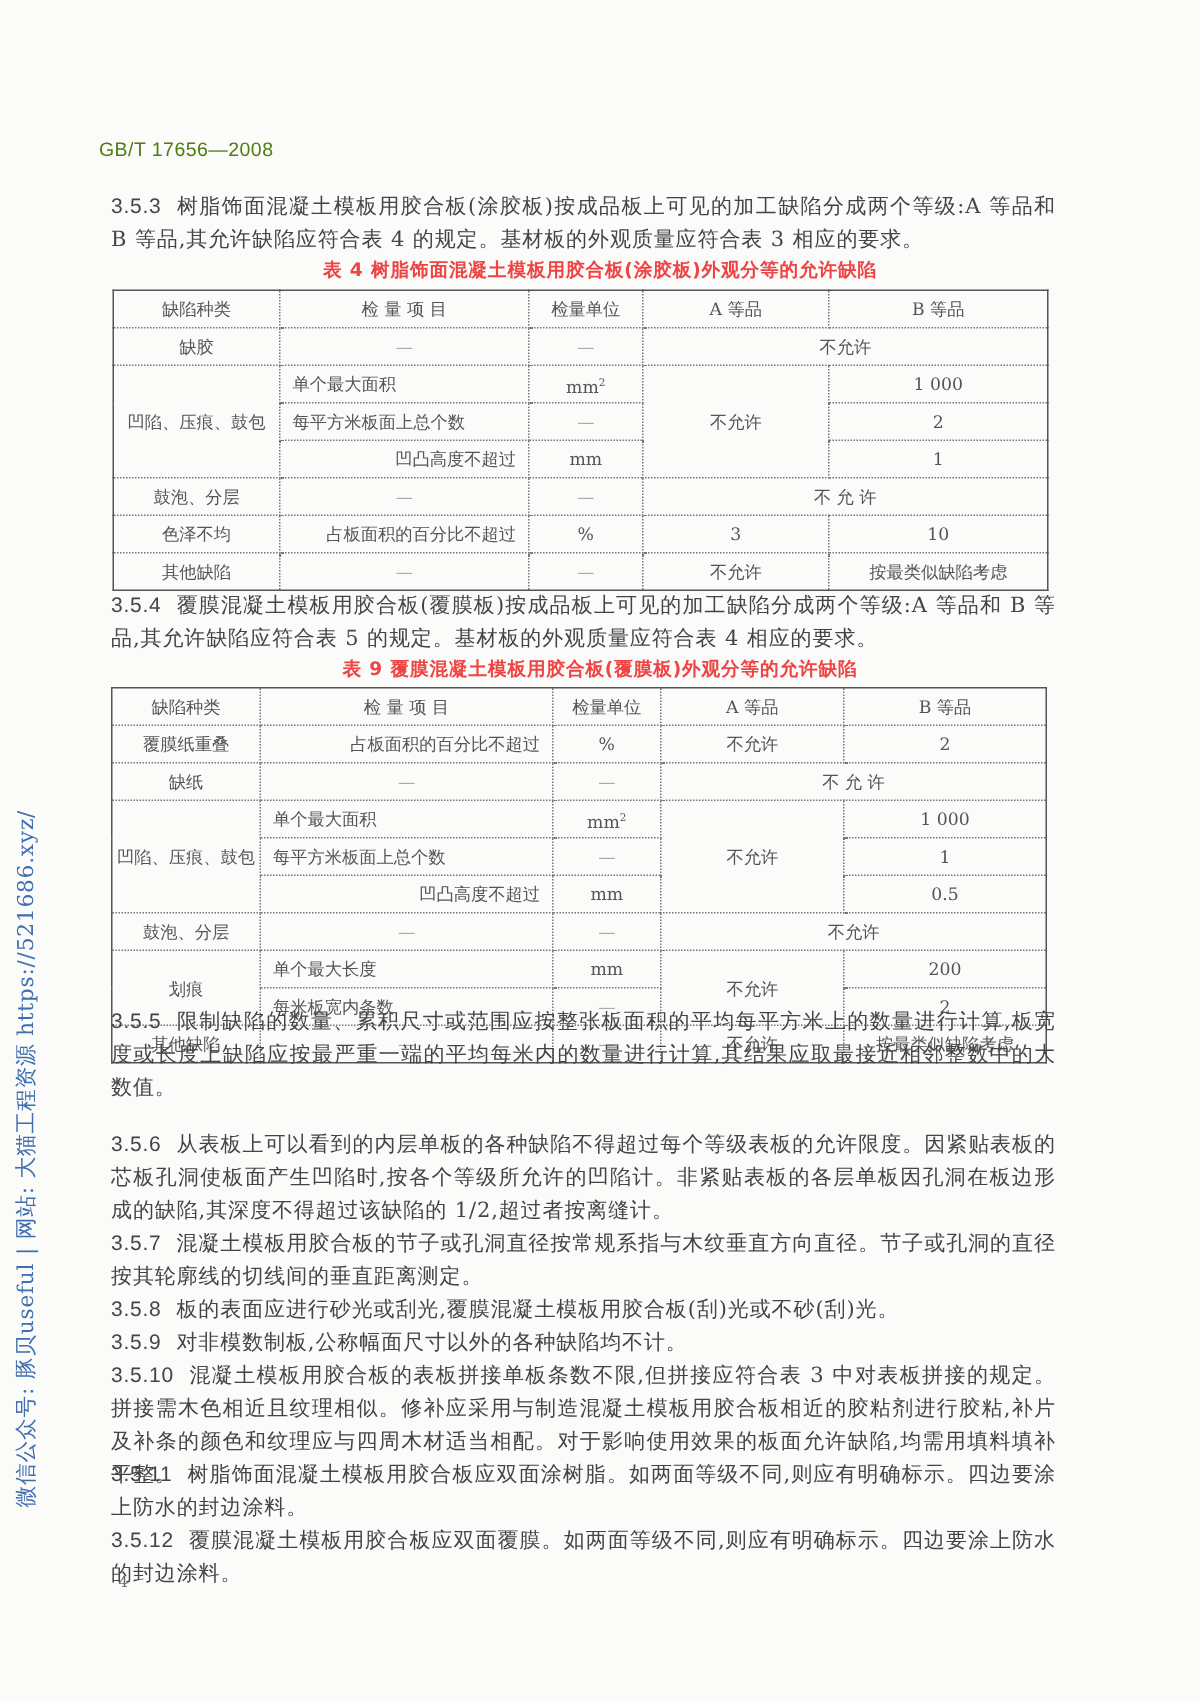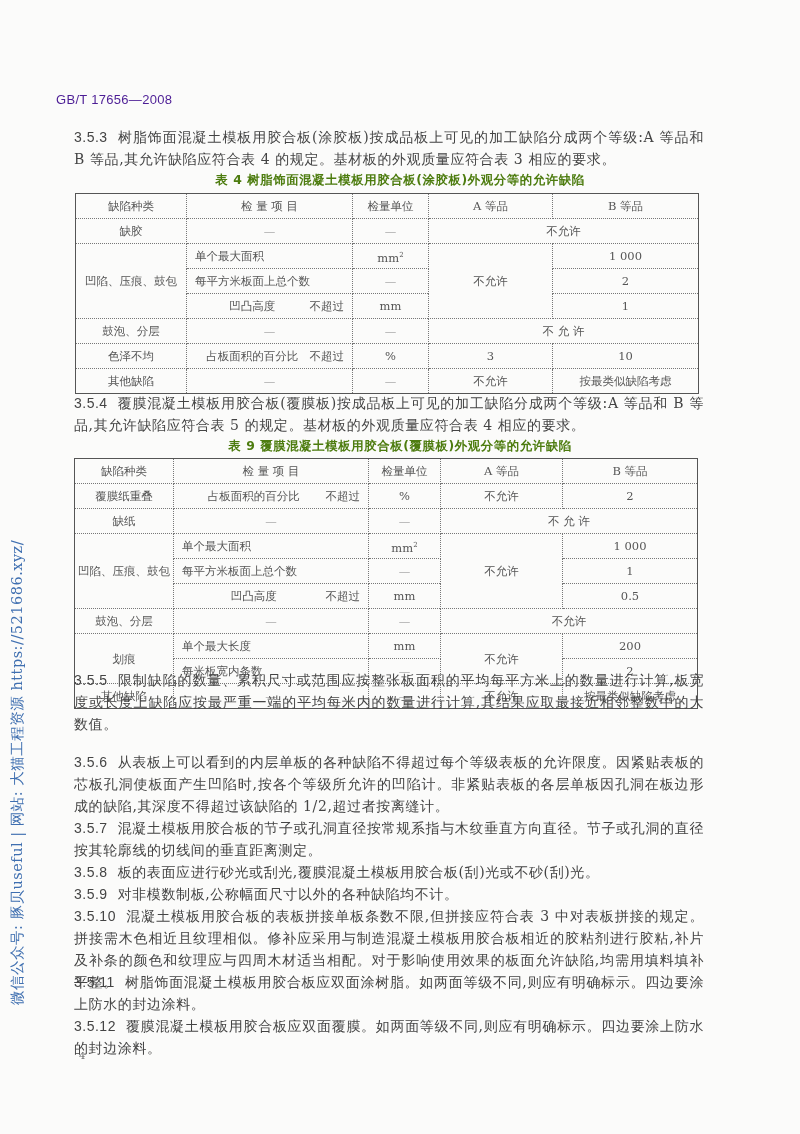--- a/index.html
+++ b/index.html
@@ -1,28 +1,28 @@
 <!DOCTYPE html>
 <html><head>
 <meta charset="utf-8">
 <style>
   html, body { margin: 0; padding: 0; }
   body {
     width: 800px; height: 1134px; background: #fbfbfa; position: relative; overflow: hidden;
     font-family: "DejaVu Serif", "Liberation Serif", serif; color: #3a3a3a;
   }
-  .std-code { position: absolute; left: 56px; top: 92px; font-family: "Liberation Sans", sans-serif; font-size: 13px; color: #4c1d95; letter-spacing: 0.3px; }
+  .std-code { position: absolute; left: 66px; top: 92px; font-family: "Liberation Sans", sans-serif; font-size: 13px; color: #4d7c0f; letter-spacing: 0.3px; }
   .para { position: absolute; left: 74px; width: 630px; font-size: 14px; line-height: 22px; color: #444; text-align: justify; letter-spacing: 0.6px; }
   .para .num { font-family: "Liberation Sans", sans-serif; margin-right: 10px; letter-spacing: 0.5px; }
-  .caption { position: absolute; left: 0; width: 800px; text-align: center; font-family: "DejaVu Sans", sans-serif; font-weight: bold; font-size: 12.4px; color: #4d7c0f; letter-spacing: 0.6px; }
+  .caption { position: absolute; left: 0; width: 800px; text-align: center; font-family: "DejaVu Sans", sans-serif; font-weight: bold; font-size: 12.4px; color: #ef4444; letter-spacing: 0.6px; }
   table.grid { position: absolute; border-collapse: collapse; font-size: 11.5px; color: #555; table-layout: fixed; }
   table.grid td { border: 1px dotted #777; text-align: center; padding: 0; height: 24px; line-height: 14px; }
   table.grid { border: 1.5px solid #555; }
   table.grid td.left { text-align: left; padding-left: 8px; }
-  table.grid td.split { text-align: center; padding-left: 8px; padding-right: 8px; }
+  table.grid td.split { text-align: right; padding-left: 8px; padding-right: 8px; }
   table.grid td.split .lim { float: right; }
   .dash { color: #aaa; }
   sup { font-size: 7px; }
   .watermark {
     position: absolute; left: 8px; top: 1005px; transform-origin: 0 0; transform: rotate(-90deg);
     font-family: "DejaVu Serif", serif; font-size: 14.5px; color: #3f6fb0; white-space: nowrap; letter-spacing: 0.5px;
   }
   .page-num { position: absolute; left: 79px; top: 1050px; font-size: 10px; color: #666; }
 </style>
 </head>

